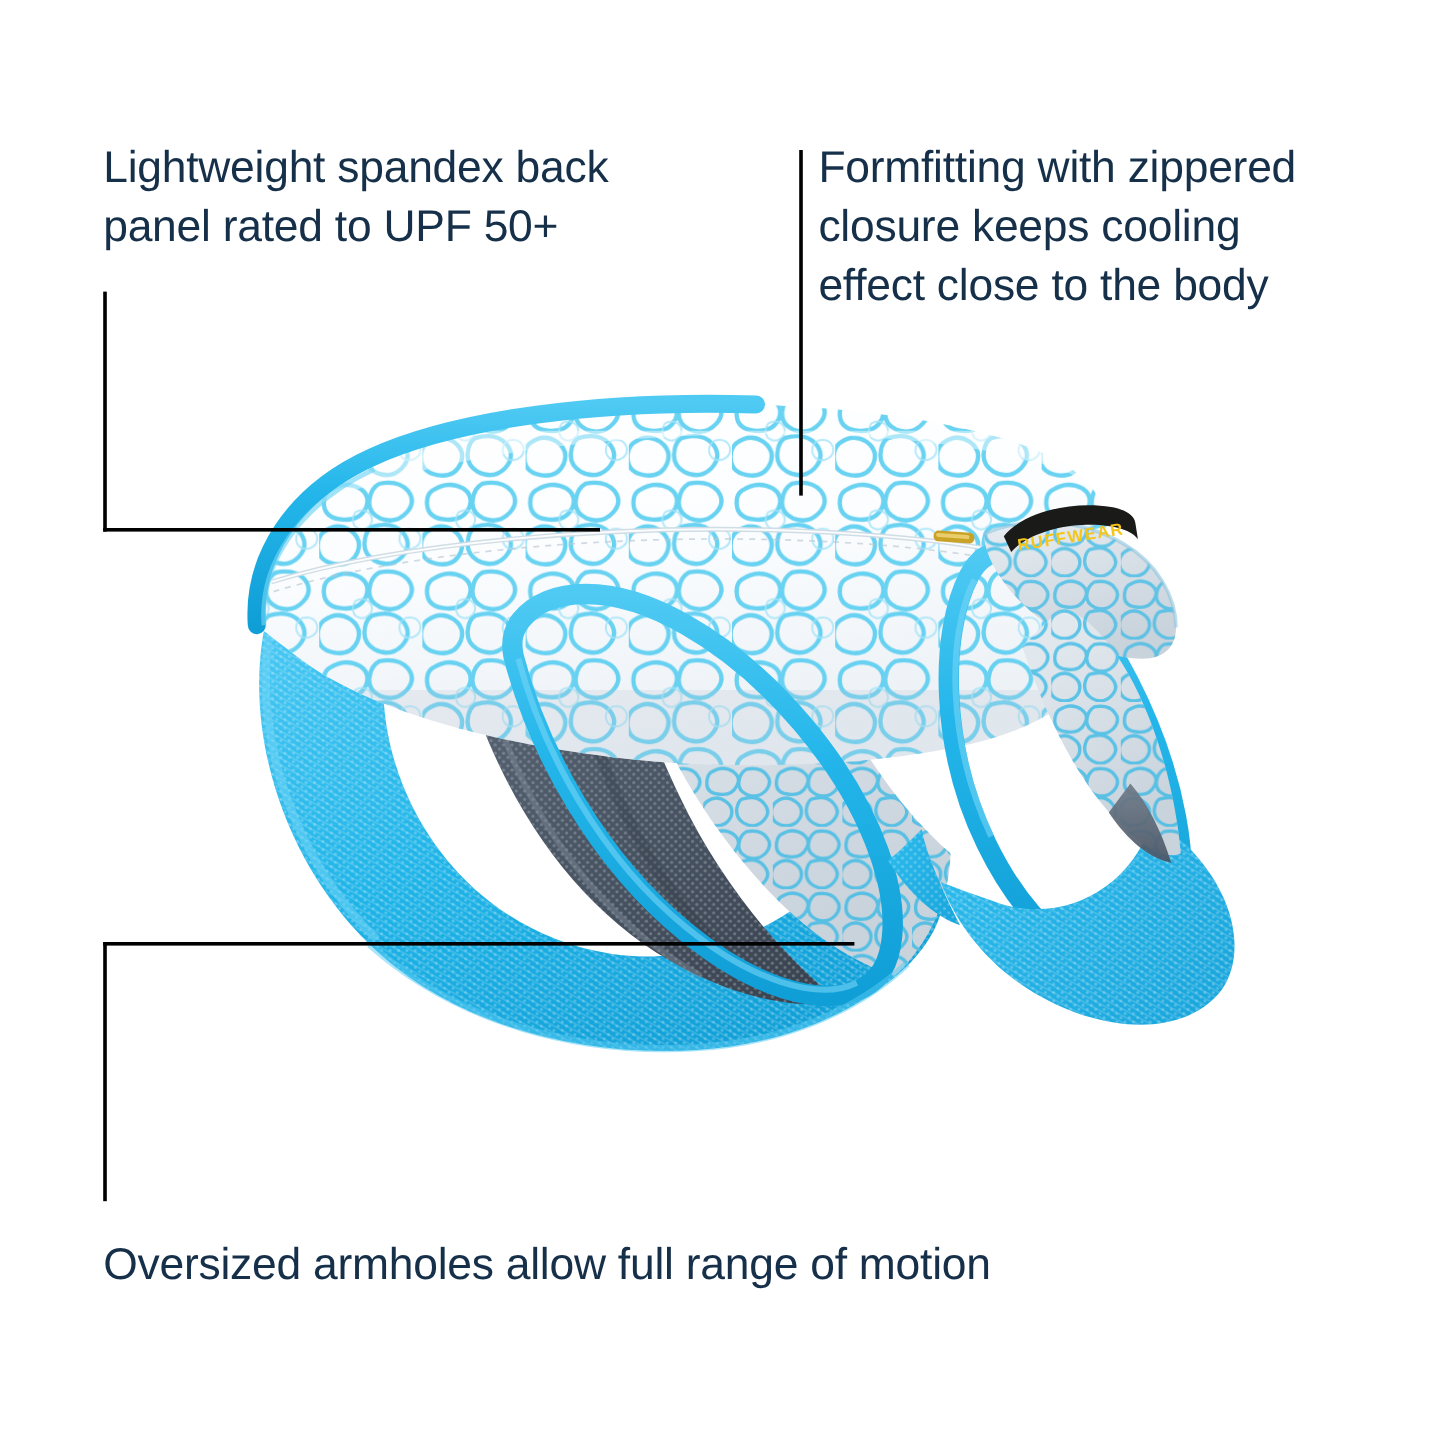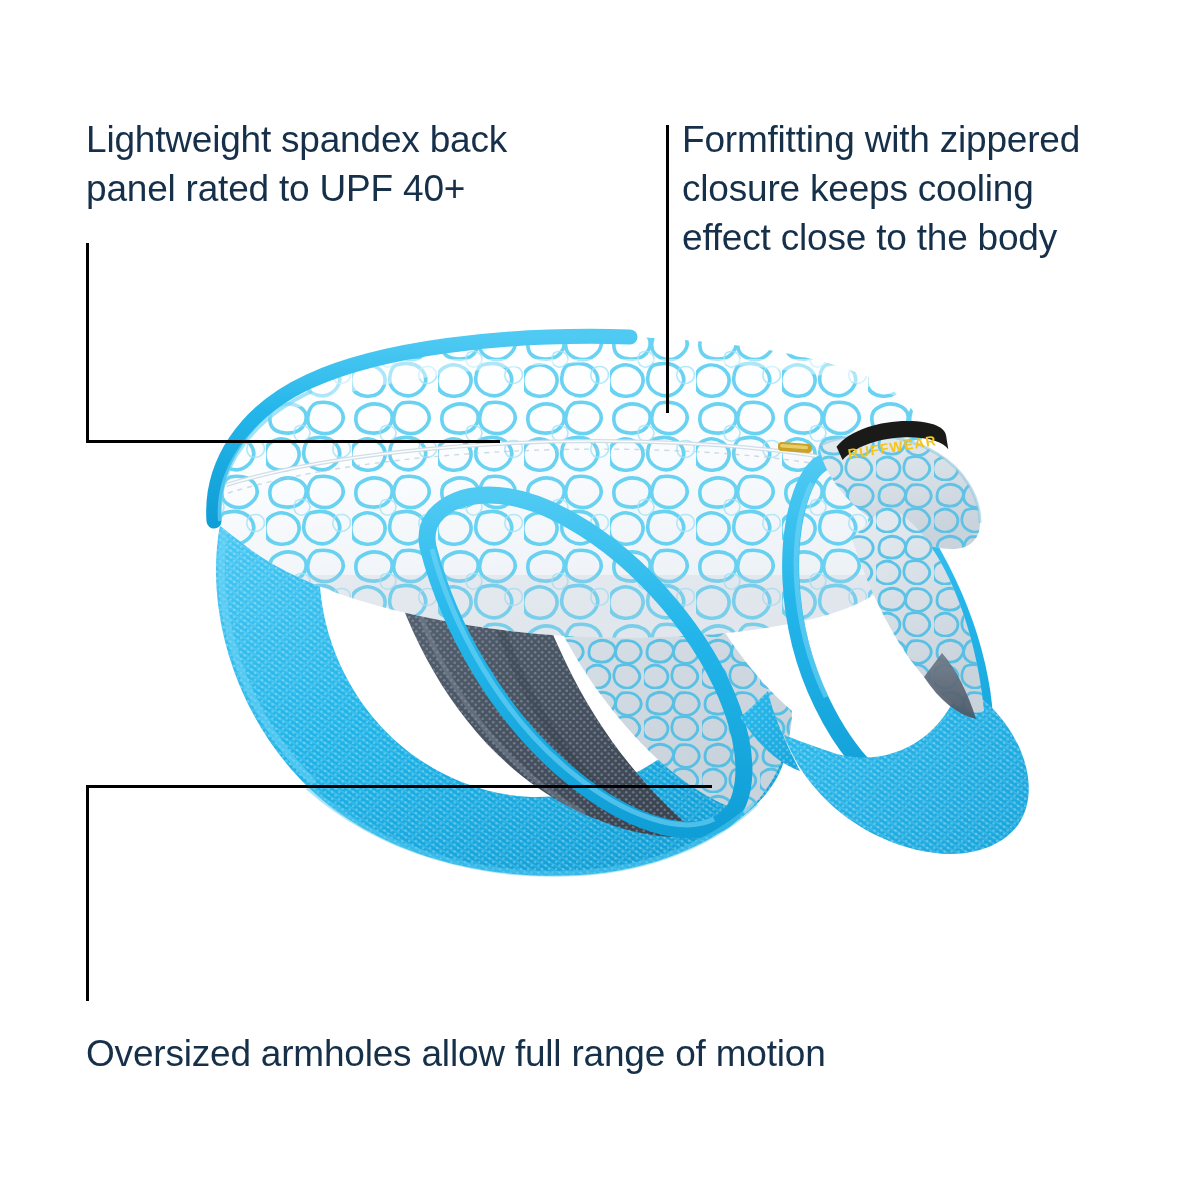--- a/index.html
+++ b/index.html
@@ -353,21 +353,21 @@
 
   <div class="lead lead-v" style="left:86px;top:243px;height:200px;"></div>
   <div class="lead lead-h" style="left:86px;top:440px;width:414px;"></div>
 
   <div class="lead lead-v" style="left:666px;top:125px;height:288px;"></div>
 
   <div class="lead lead-h" style="left:86px;top:785px;width:626px;"></div>
   <div class="lead lead-v" style="left:86px;top:785px;height:216px;"></div>
 
   <div class="callout" id="callout-1">Lightweight spandex back
-panel rated to UPF 40+</div>
+panel rated to UPF 50+</div>
 
   <div class="callout" id="callout-3">Oversized armholes allow full range of motion</div>
 
   <div class="callout" id="callout-2">Formfitting with zippered
 closure keeps cooling
 effect close to the body</div>
 
 </div>
 
 </body></html>

